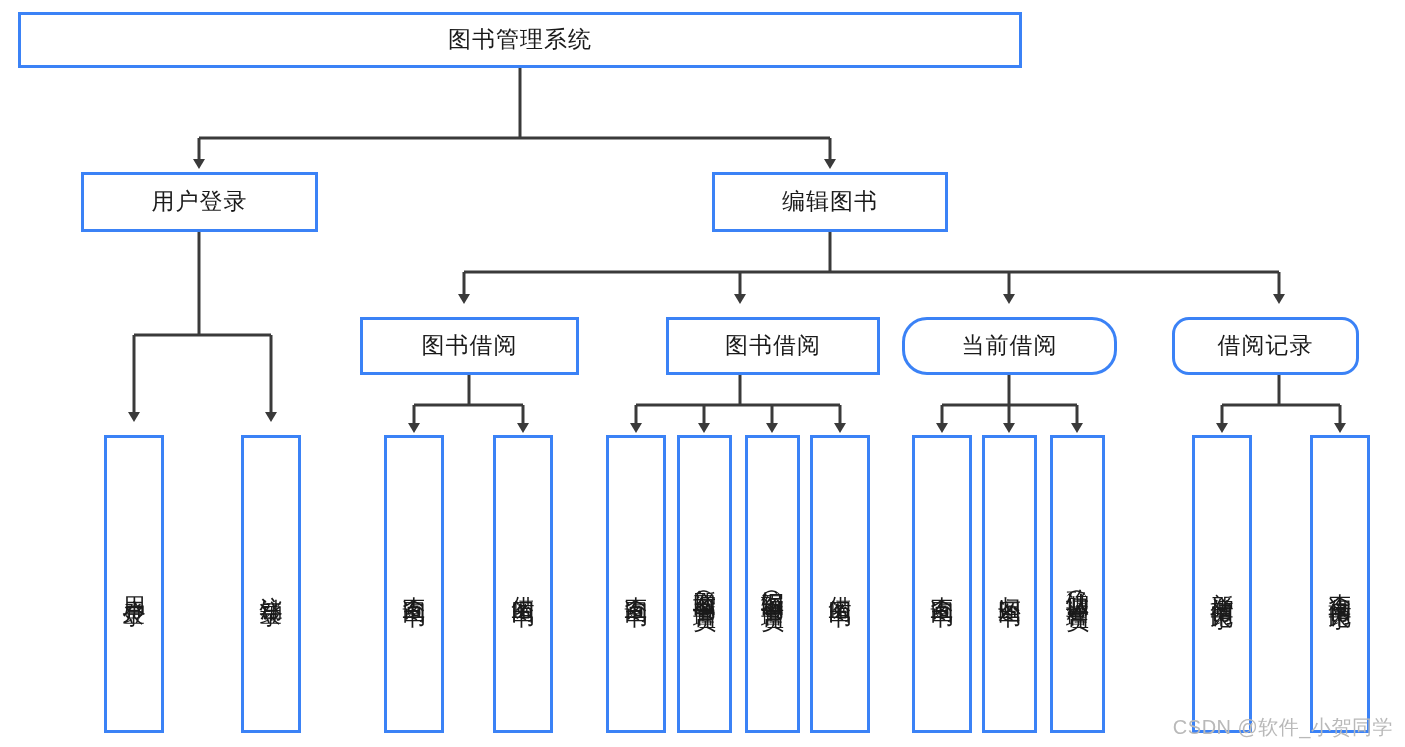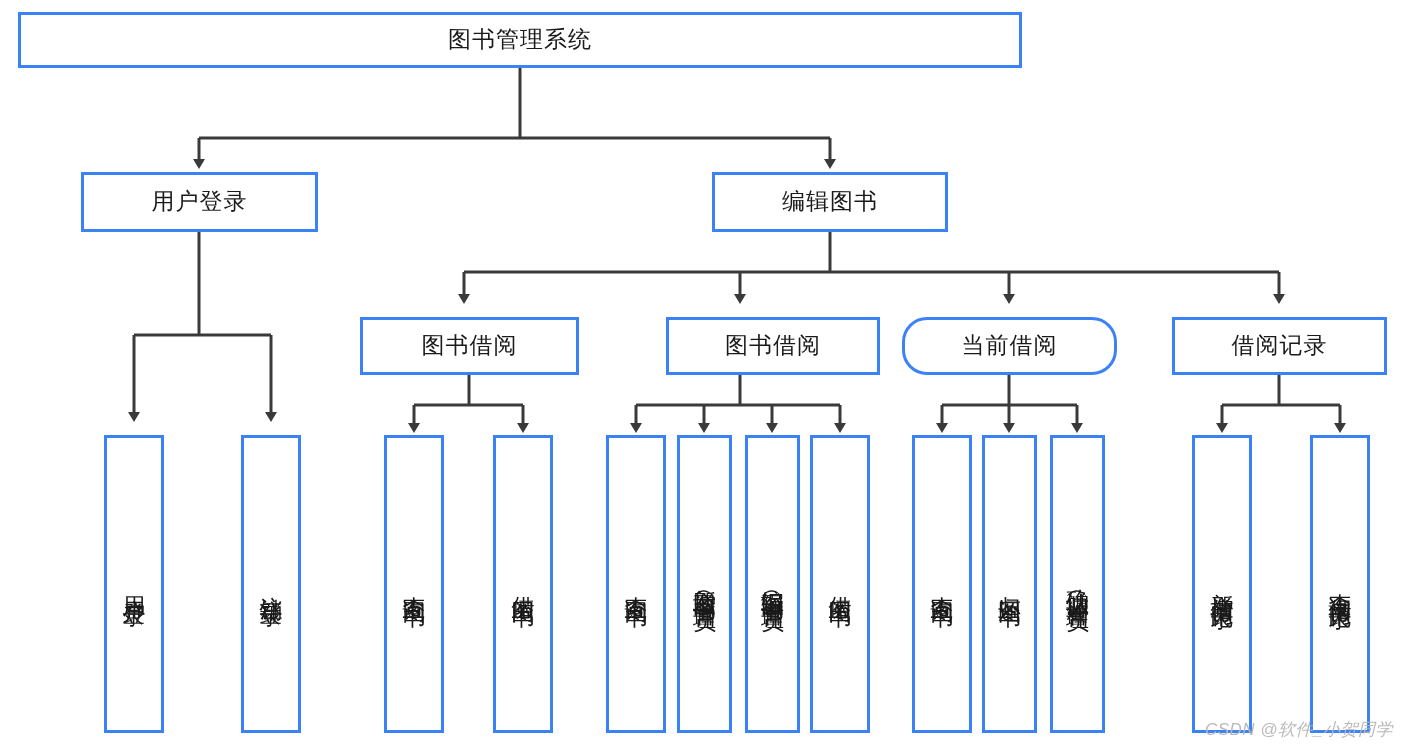--- a/index.html
+++ b/index.html
@@ -53,25 +53,24 @@
     display: block;
   }
   .v-node .lbl {
     writing-mode: vertical-rl;
     text-orientation: upright;
   }
   #watermark {
     position: absolute;
     right: 12px;
     bottom: 6px;
-    font-size: 17px;
+    font-size: 20px;
     color: #b9b9b9;
     letter-spacing: 0.5px;
     white-space: nowrap;
-    font-style: italic;
   }
 </style>
 </head>
 <body>
 
 <div id="canvas">
 
   <svg id="wires" viewBox="0 0 1405 747" xmlns="http://www.w3.org/2000/svg">
     <defs>
       <marker id="arrow" markerWidth="10" markerHeight="12" refX="1" refY="6" orient="auto" markerUnits="userSpaceOnUse">
@@ -135,21 +134,21 @@
 
   <div class="node h-node" style="left:360px; top:317px; width:219px; height:58px;">
     <span class="lbl">图书借阅</span>
   </div>
   <div class="node h-node" style="left:666px; top:317px; width:214px; height:58px;justify-content:center;">
     <span class="lbl">图书借阅</span>
   </div>
   <div class="node h-node" style="left:902px; top:317px; width:215px; height:58px;border-radius:25px;">
     <span class="lbl">当前借阅</span>
   </div>
-  <div class="node h-node" style="left:1172px; top:317px; width:215px; height:58px;">
+  <div class="node h-node" style="left:1172px; top:317px; width:187px; height:58px;border-radius:17px;">
     <span class="lbl">借阅记录</span>
   </div>
 
   <div class="node v-node" style="left:104px; top:435px; width:60px; height:298px;">
     <span class="lbl">用户登录</span>
   </div>
   <div class="node v-node" style="left:241px; top:435px; width:60px; height:298px;">
     <span class="lbl">注销登录</span>
   </div>
 

